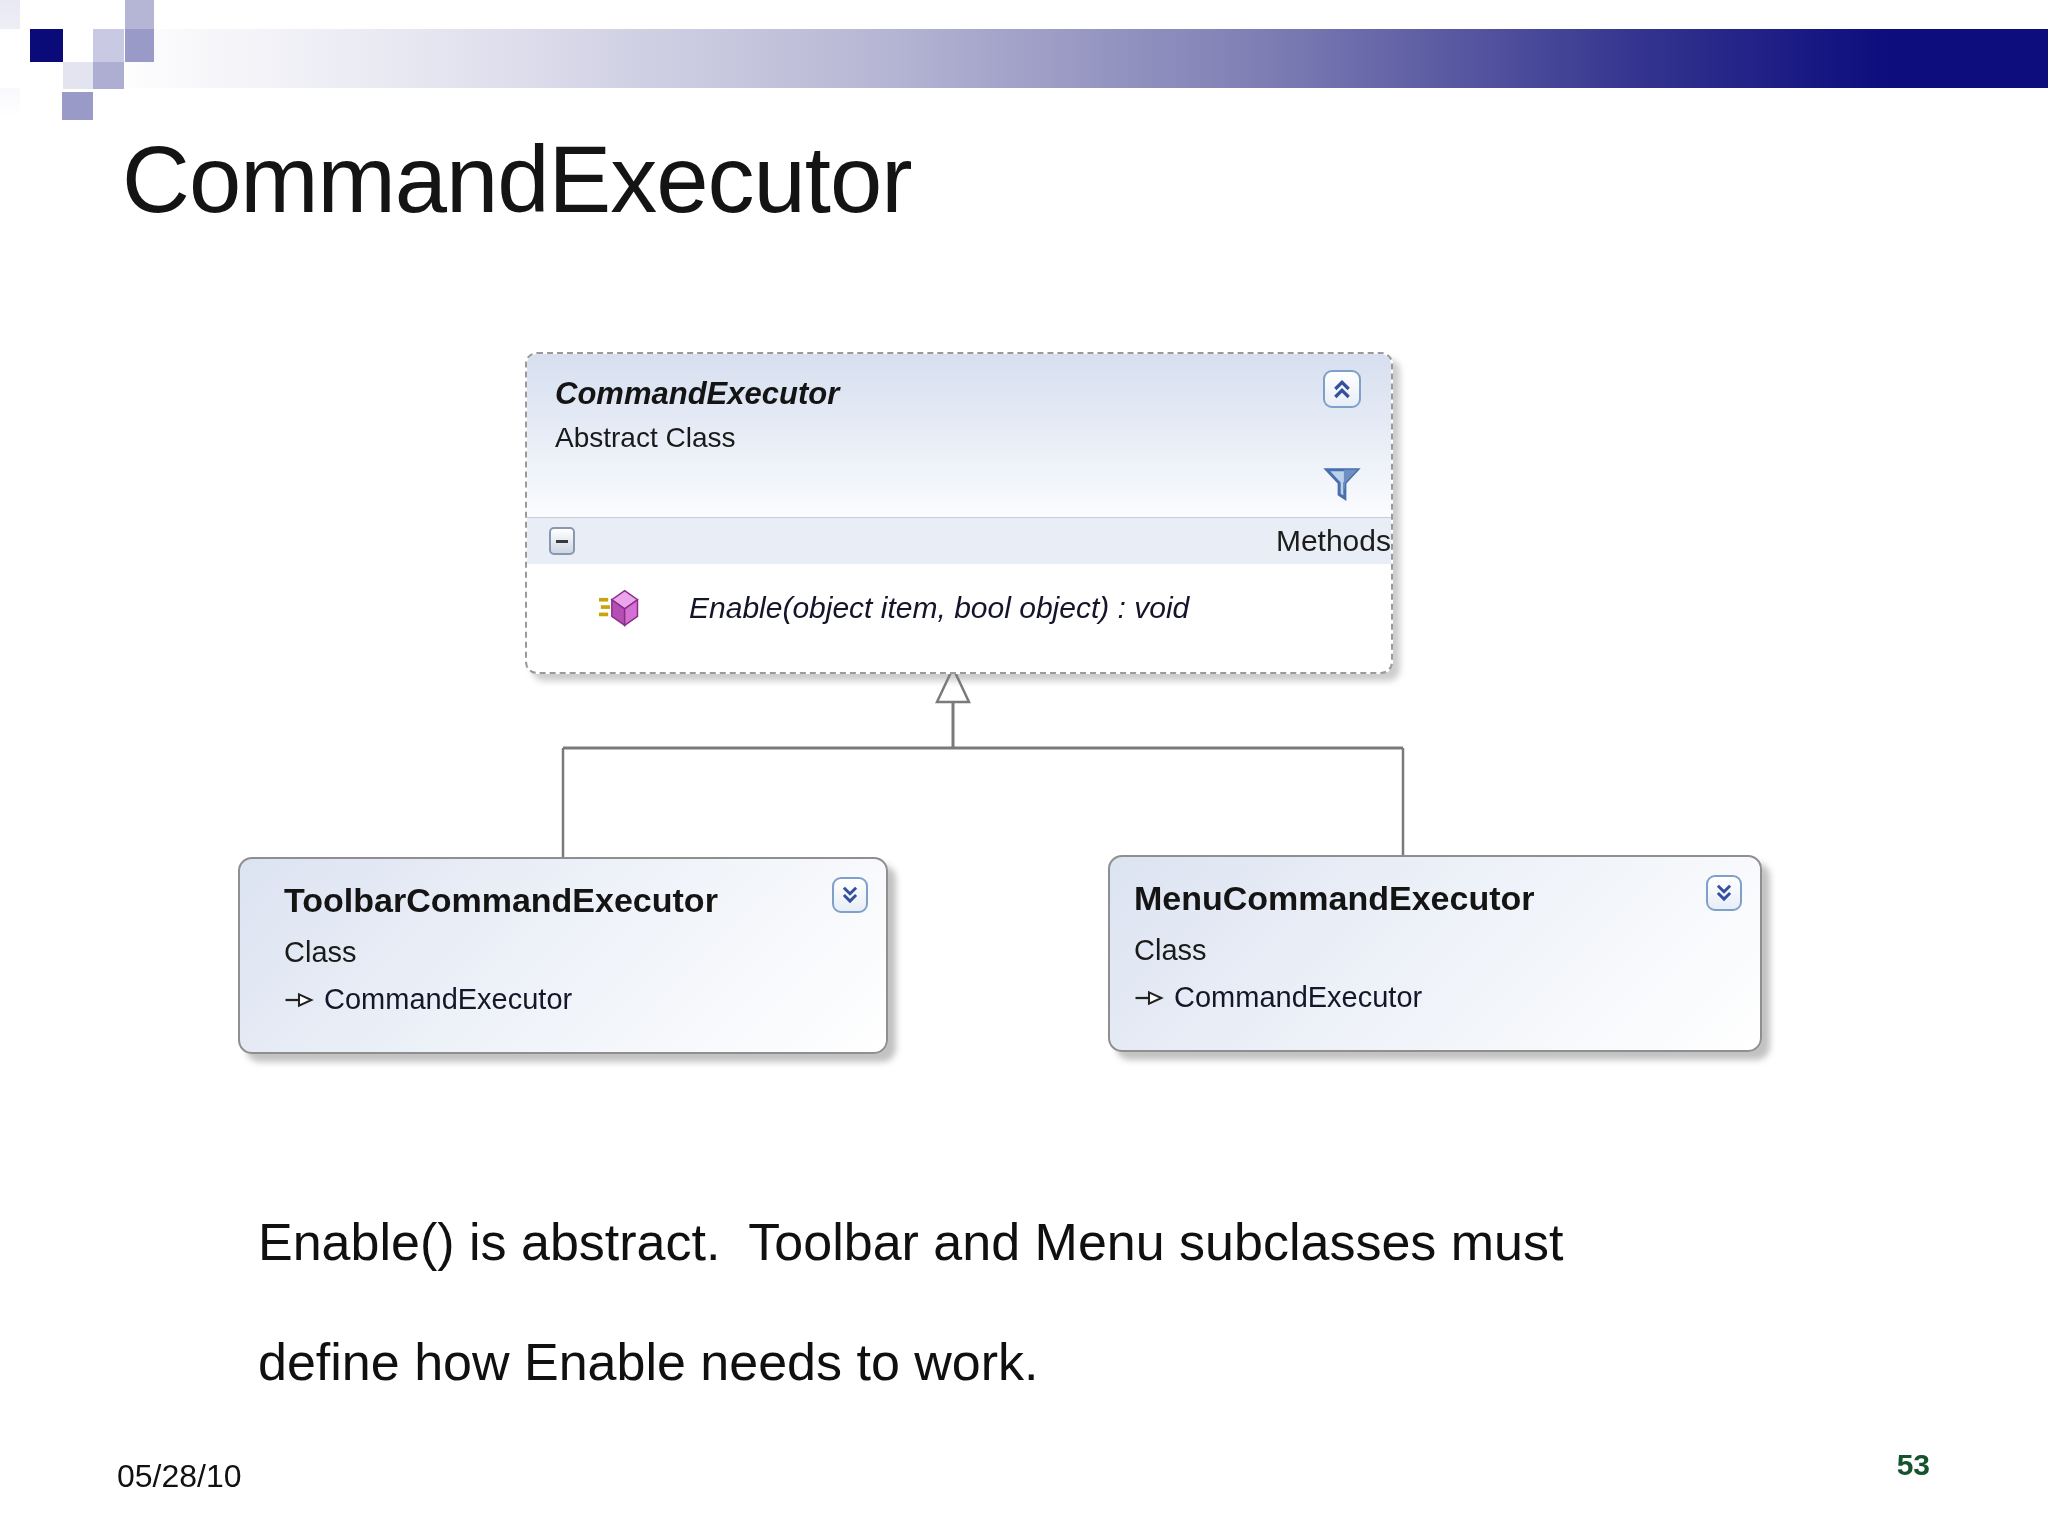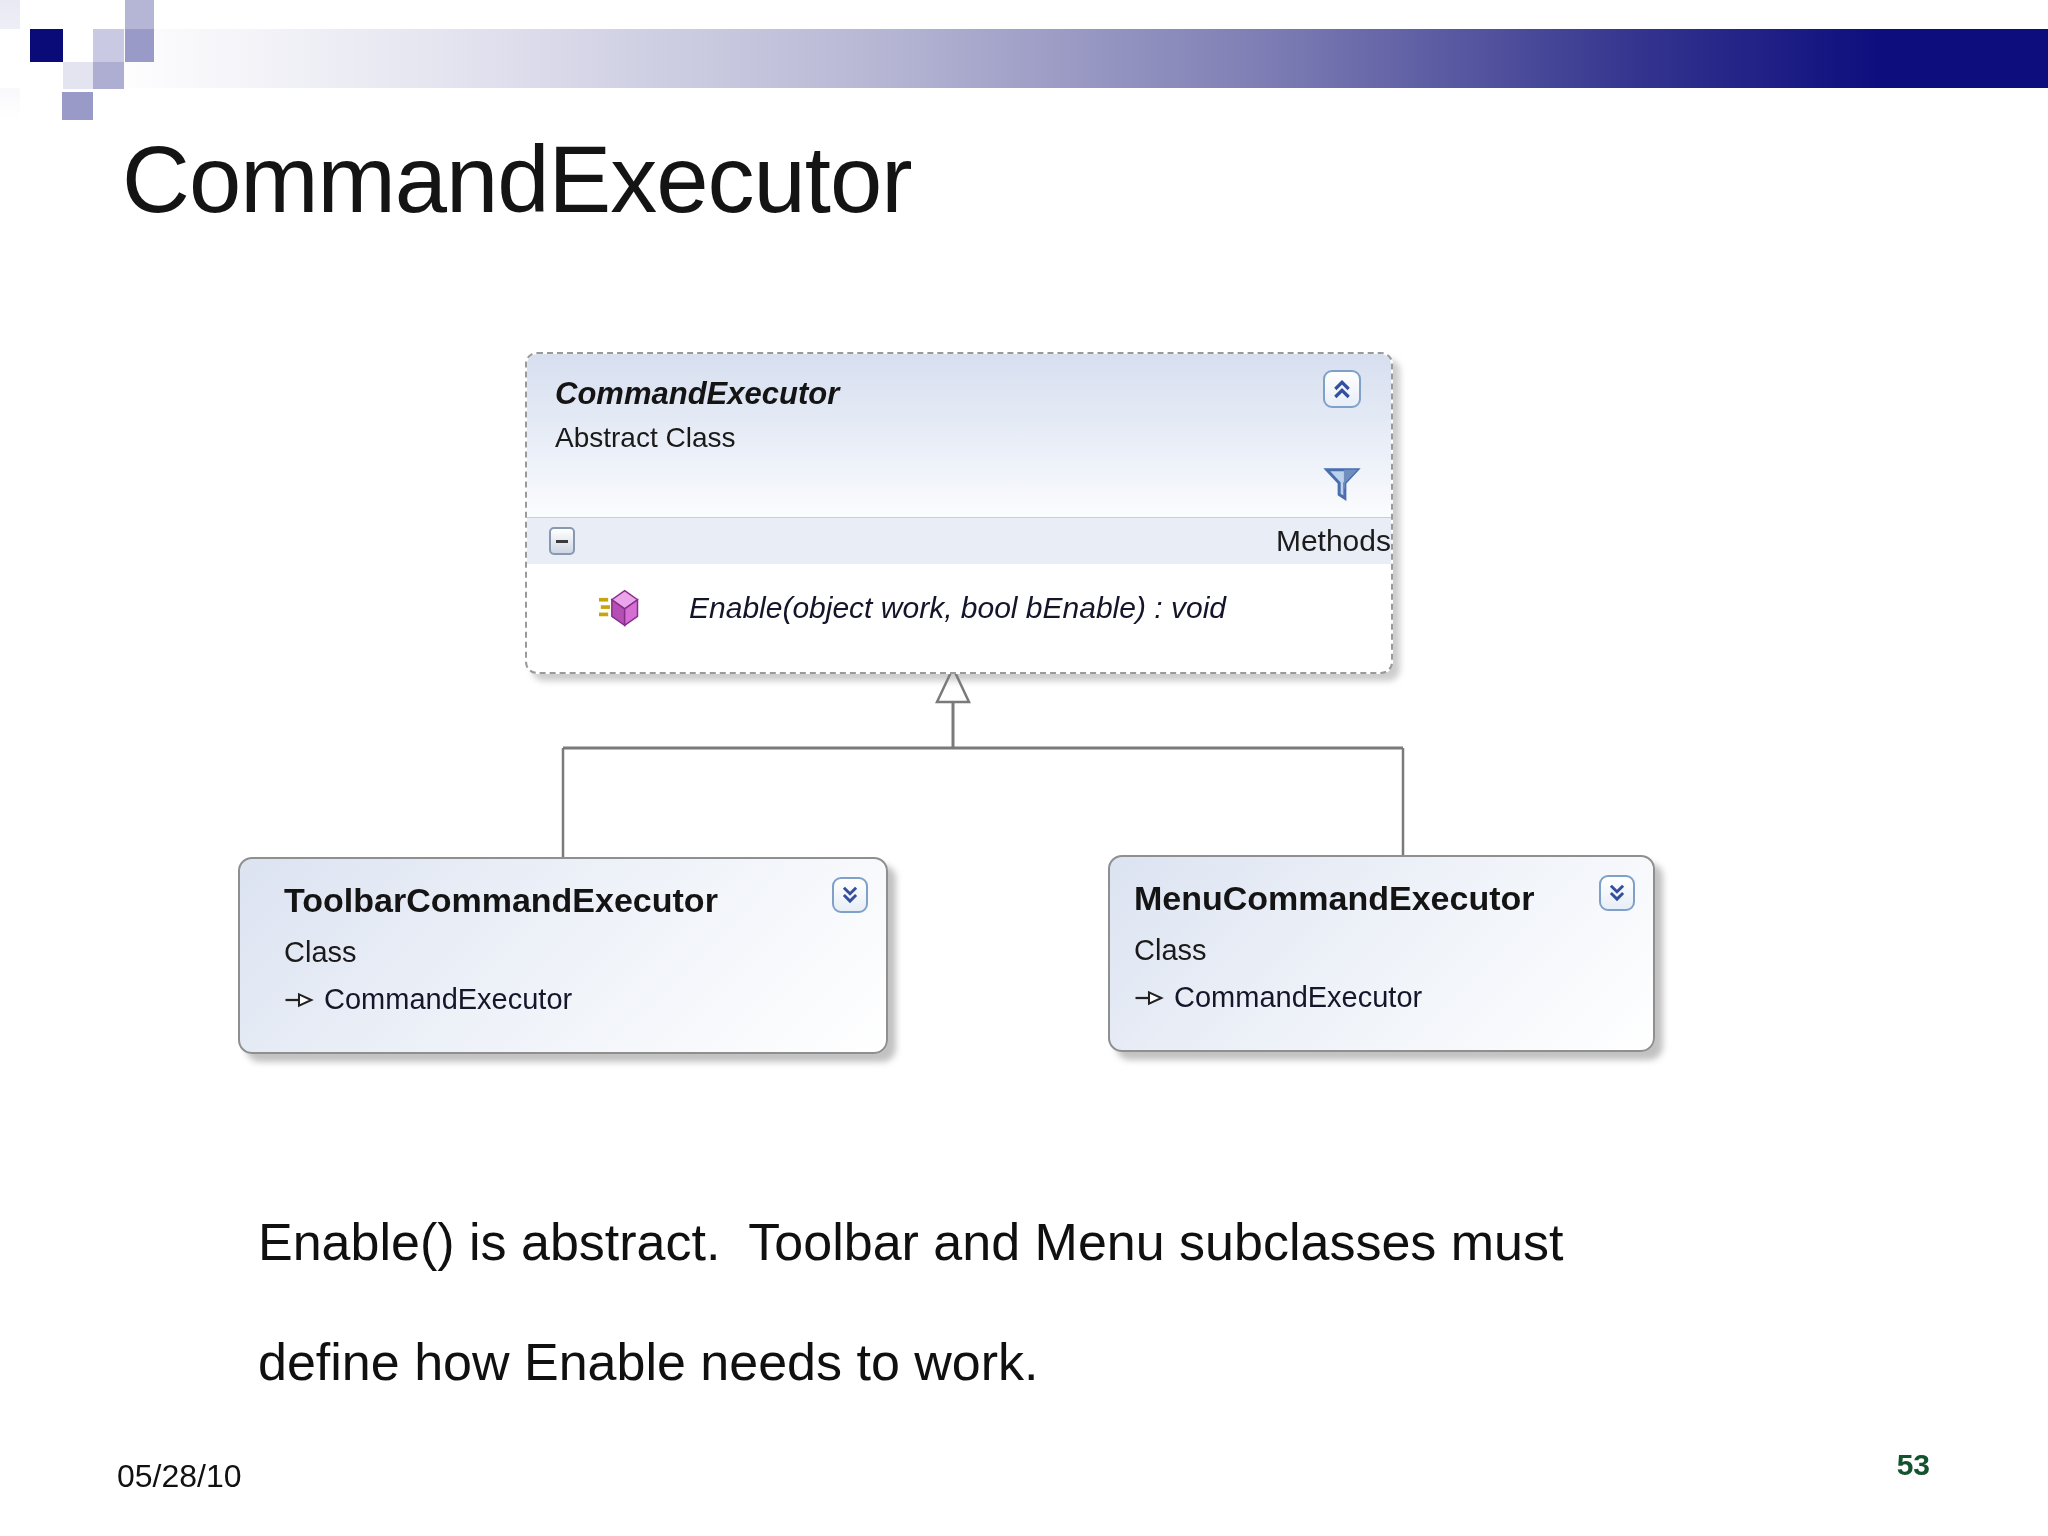--- a/index.html
+++ b/index.html
@@ -49,21 +49,21 @@
   .minus-box::after{content:"";width:12px;height:3px;background:#3a3a3a;}
   .methods-label{margin-left:16px;font-size:30px;color:#1c1c1c;}
   .method-row{margin-top:24px;display:flex;align-items:center;padding-left:72px;}
   .method-sig{margin-left:46px;font-size:30px;font-style:italic;color:#14142a;white-space:pre;}
   
   .child-box{height:197px;border:2px solid #8f8f8f;border-radius:14px;
     background:linear-gradient(135deg,#dce3f1 0%,#edf1f8 45%,#ffffff 100%);
     box-shadow:8px 8px 6px rgba(120,120,120,.45);
     padding:22px 0 0 24px;}
   .toolbar-box{left:238px;top:857px;width:650px;padding-left:44px;}
-  .menu-box{left:1108px;top:855px;width:547px;}
+  .menu-box{left:1108px;top:855px;width:654px;}
   .cbox-name{font-size:34px;font-weight:bold;color:#141414;}
   .cbox-stereotype{margin-top:16px;font-size:29px;color:#1a1a1a;}
   .inherit-row{margin-top:14px;display:flex;align-items:center;gap:10px;font-size:29px;color:#16162a;}
   .expand-btn{top:18px;right:18px;width:36px;height:36px;}
 </style>
 </head>
 <body>
 
 <div class="left-strip"></div>
 <div class="banner"></div>
@@ -108,21 +108,21 @@
   </div>
   <div class="method-row">
     <svg width="44" height="40" viewBox="0 0 24 21">
       <rect x="0" y="5" width="5" height="2" fill="#c9a40c"></rect>
       <rect x="1" y="9" width="5" height="2" fill="#c9a40c"></rect>
       <rect x="0" y="13" width="5" height="2" fill="#c9a40c"></rect>
       <polygon points="14,1 21,6 14,11 7,6" fill="#eba6eb" stroke="#8a2d8a" stroke-width="0.8"></polygon>
       <polygon points="7,6 14,11 14,20 7,15" fill="#b44fb4" stroke="#8a2d8a" stroke-width="0.8"></polygon>
       <polygon points="21,6 14,11 14,20 21,15" fill="#d46fd4" stroke="#8a2d8a" stroke-width="0.8"></polygon>
     </svg>
-    <div class="method-sig">Enable(object work, bool bEnable) : void</div>
+    <div class="method-sig">Enable(object item, bool object) : void</div>
   </div>
 </div>
 
 <div class="class-box child-box toolbar-box">
   <div class="cbox-name">ToolbarCommandExecutor</div>
   <div class="cbox-stereotype">Class</div>
   <div class="inherit-row">
     <svg width="30" height="18" viewBox="0 0 26 16">
       <line x1="1" y1="8" x2="13" y2="8" stroke="#222" stroke-width="2"></line>
       <polygon points="13,3 24,8 13,13" fill="#ffffff" stroke="#222" stroke-width="1.8"></polygon>

